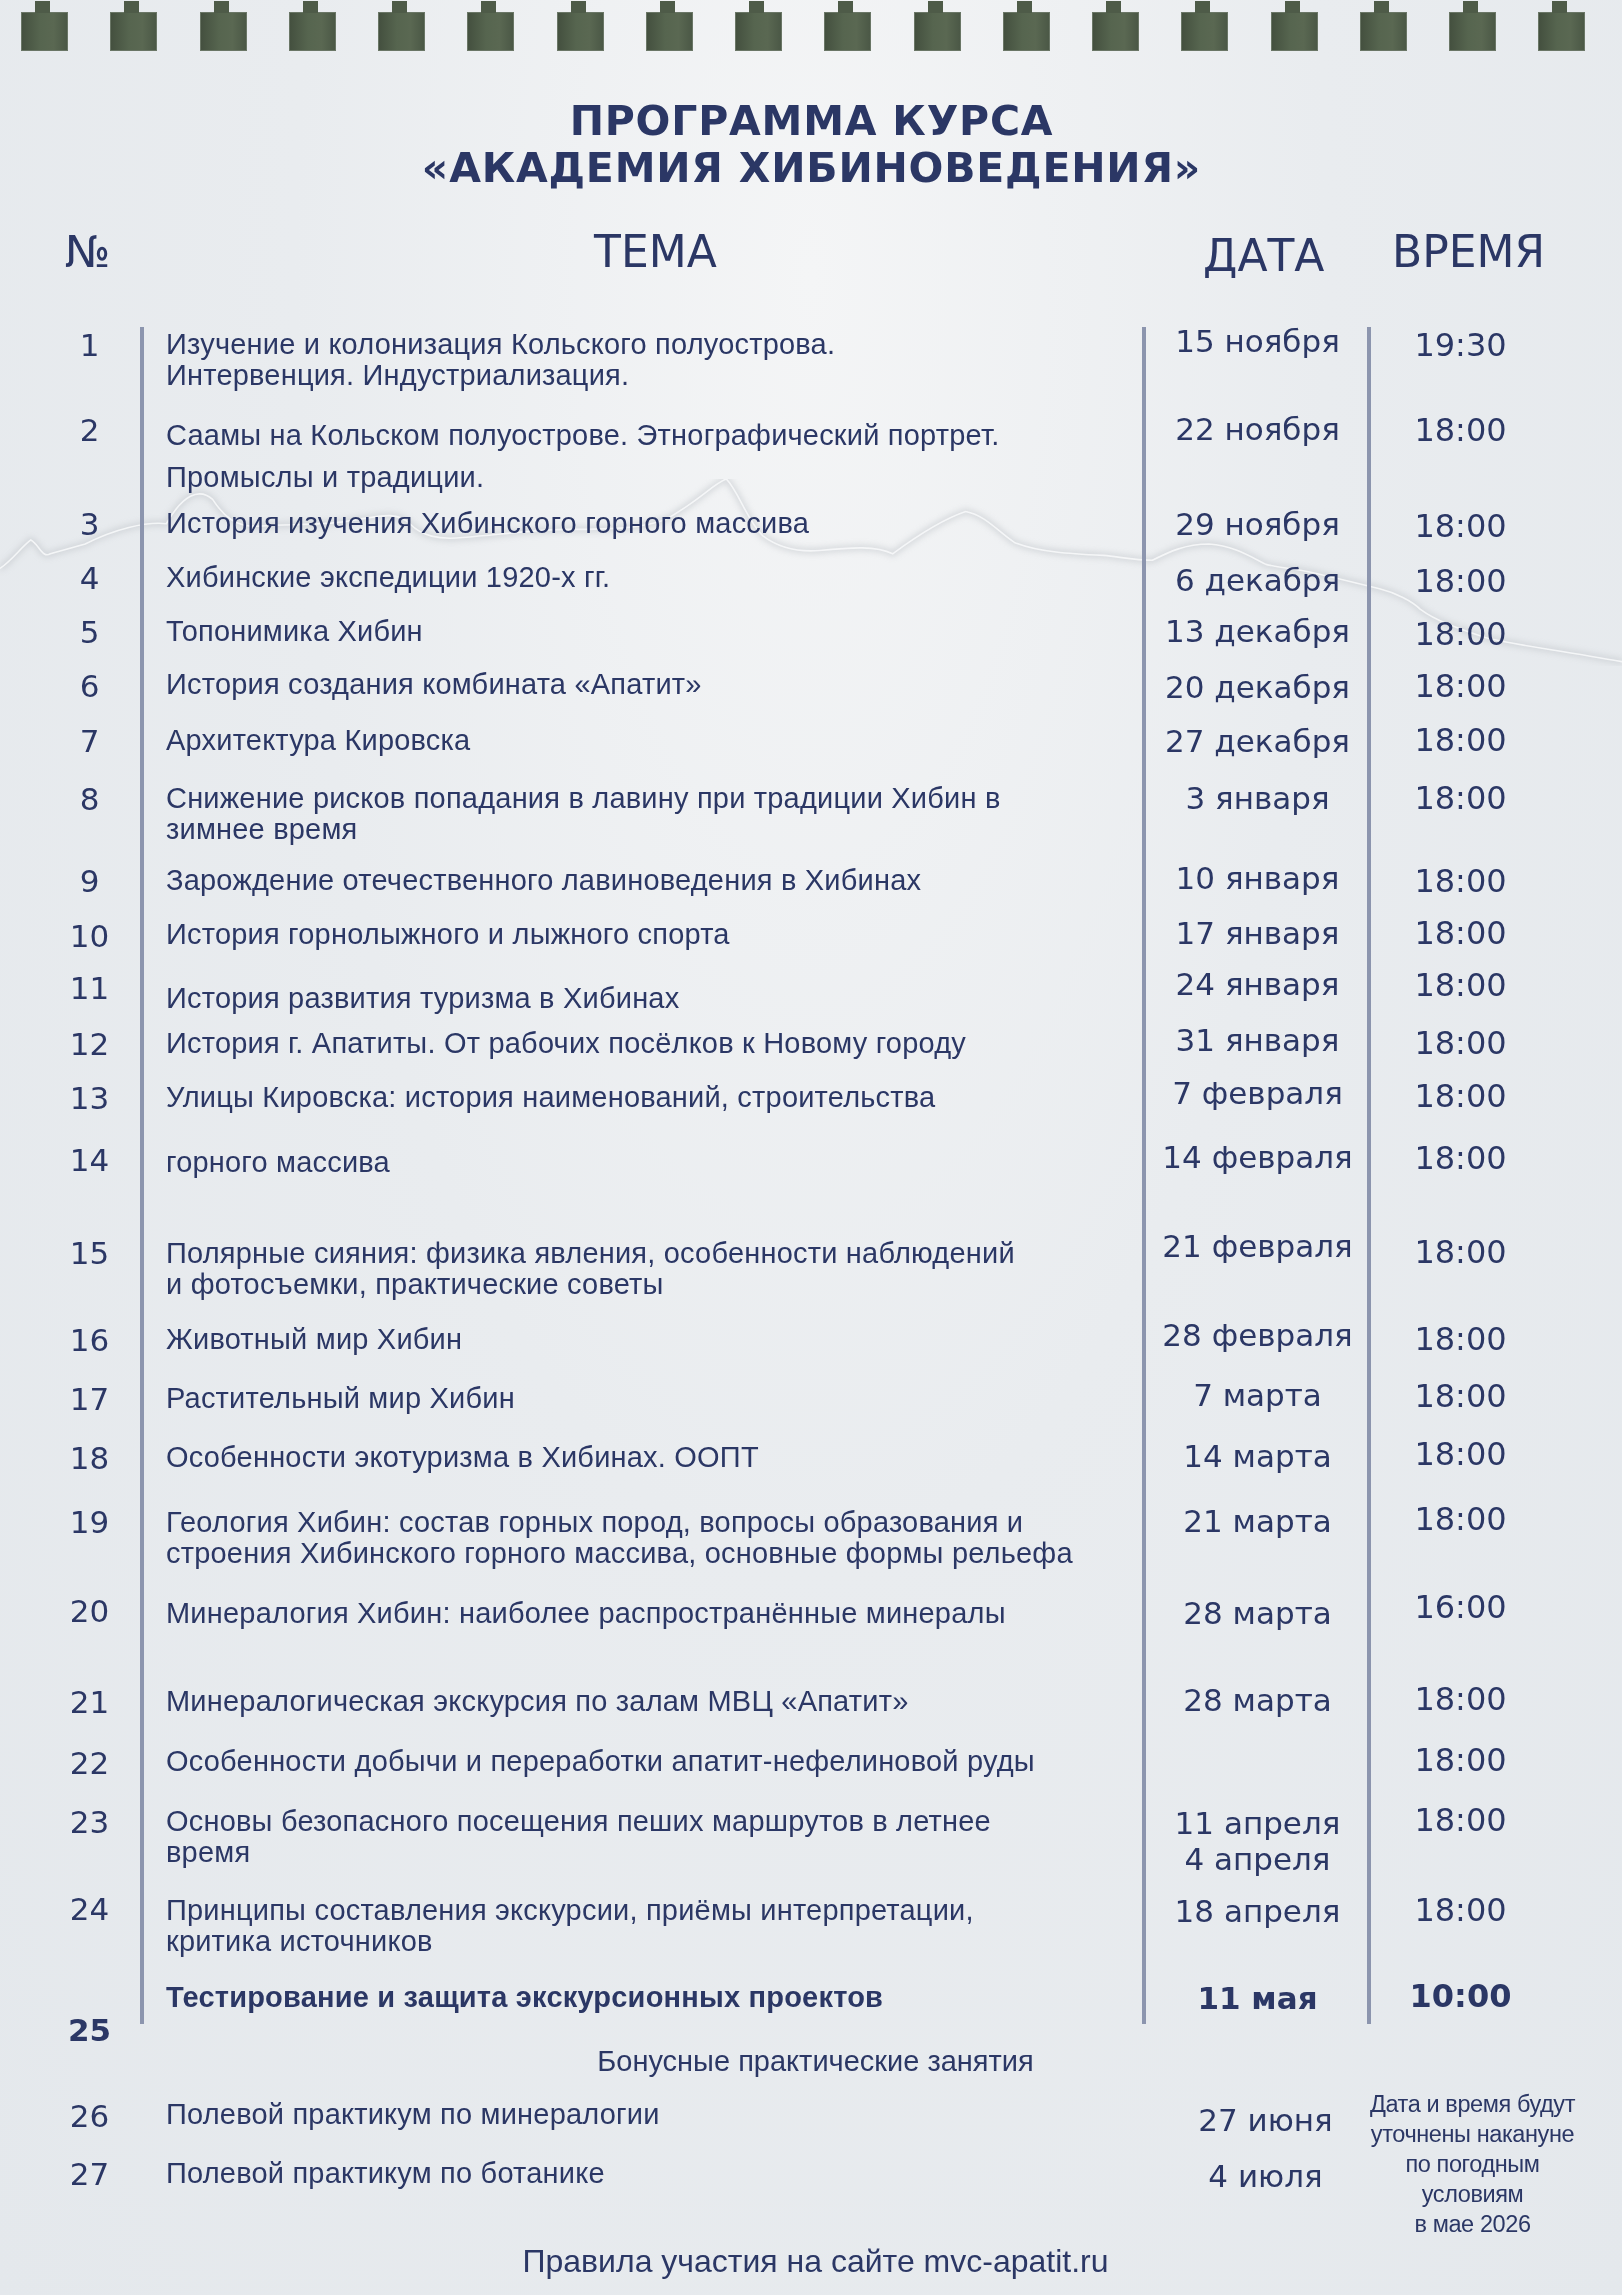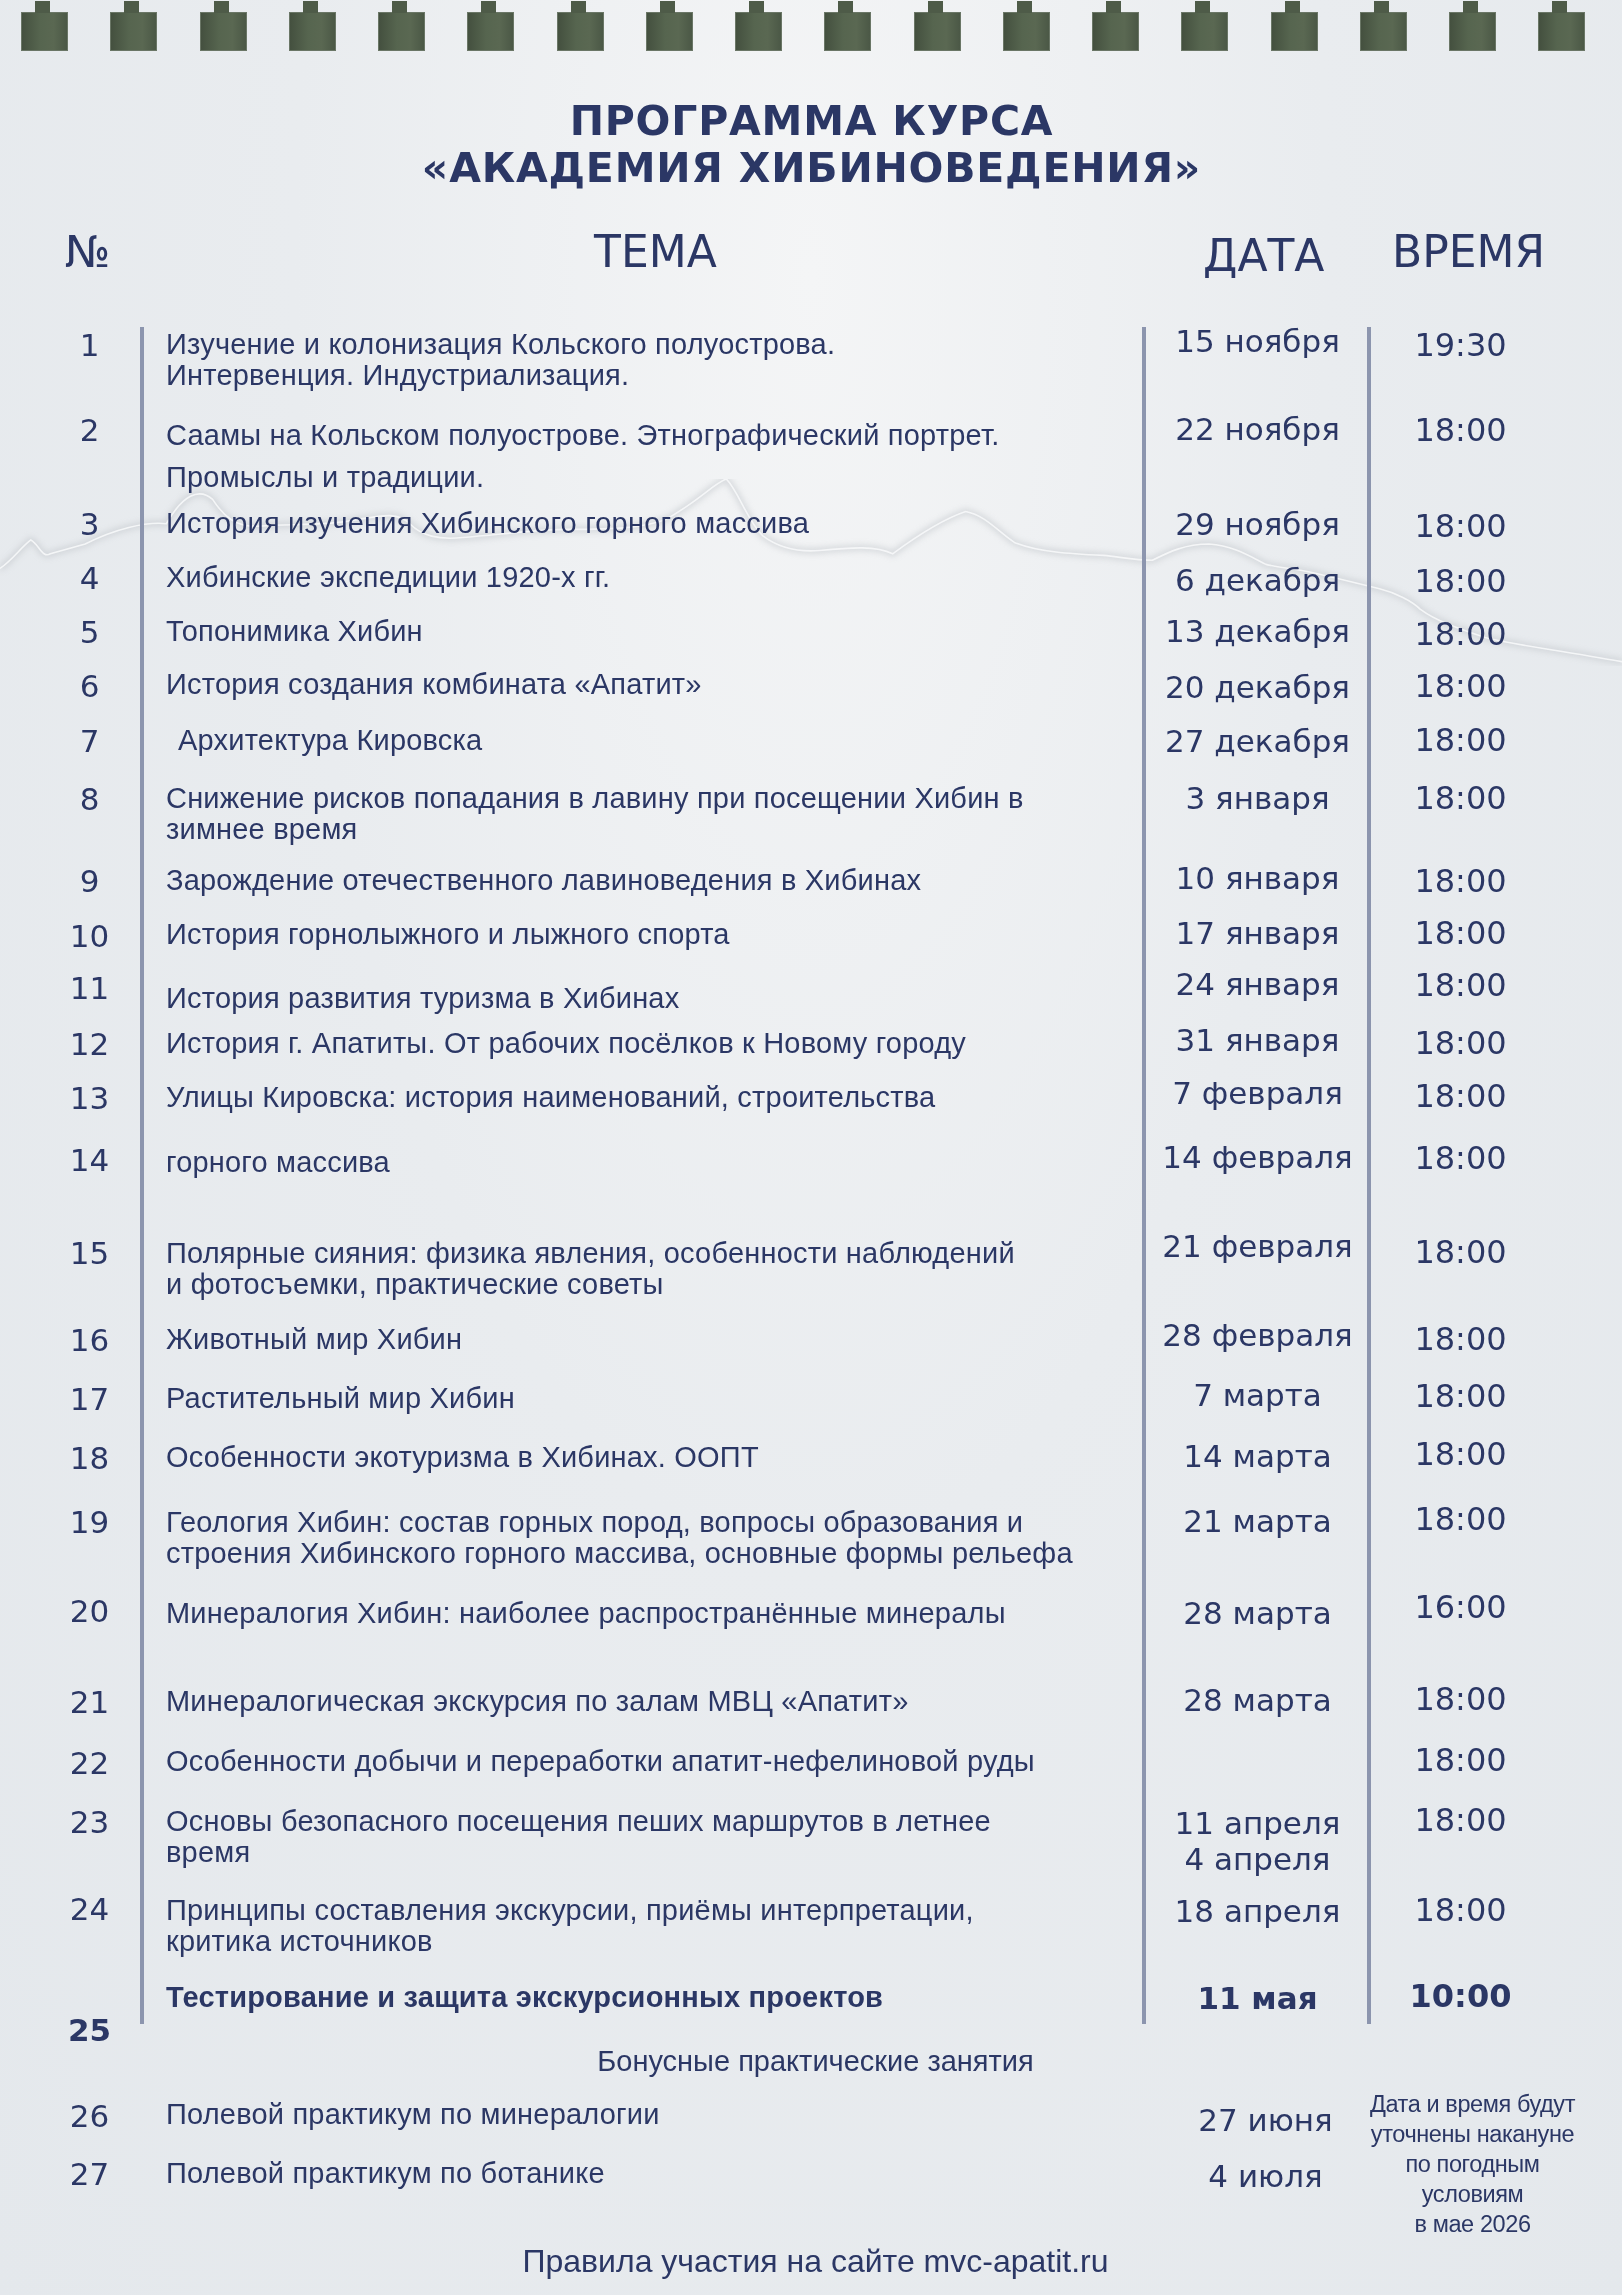--- a/index.html
+++ b/index.html
@@ -133,30 +133,30 @@
     <div>
       <div class="num" style="top: 668px;">6</div>
       <div class="topic" style="top: 669px; line-height: 31px;">
         <div>История создания комбината «Апатит»</div>
       </div>
       <div class="date" style="top: 669px;">20 декабря</div>
       <div class="time" style="top: 667px;">18:00</div>
     </div>
     <div>
       <div class="num" style="top: 723px;">7</div>
-      <div class="topic" style="top: 725px; line-height: 31px; margin-left: 12px;">
+      <div class="topic" style="top: 725px; line-height: 31px;">
         <div>Архитектура Кировска</div>
       </div>
       <div class="date" style="top: 723px;">27 декабря</div>
       <div class="time" style="top: 721px;">18:00</div>
     </div>
     <div>
       <div class="num" style="top: 781px;">8</div>
       <div class="topic" style="top: 783px; line-height: 31px;">
-        <div>Снижение рисков попадания в лавину при посещении Хибин в</div>
+        <div>Снижение рисков попадания в лавину при традиции Хибин в</div>
         <div>зимнее время</div>
       </div>
       <div class="date" style="top: 780px;">3 января</div>
       <div class="time" style="top: 779px;">18:00</div>
     </div>
     <div>
       <div class="num" style="top: 863px;">9</div>
       <div class="topic" style="top: 865px; line-height: 31px;">
         <div>Зарождение отечественного лавиноведения в Хибинах</div>
       </div>

